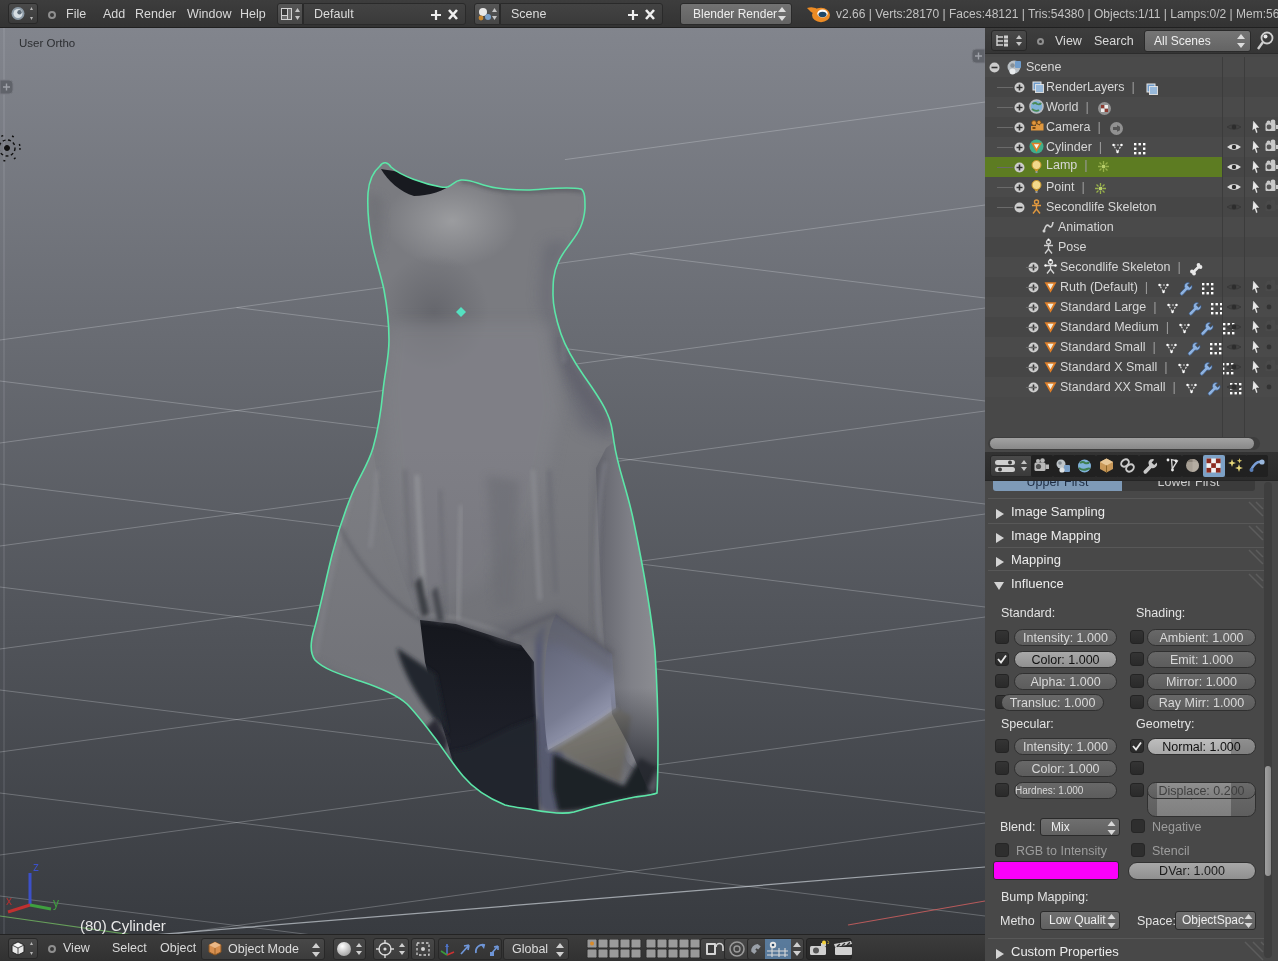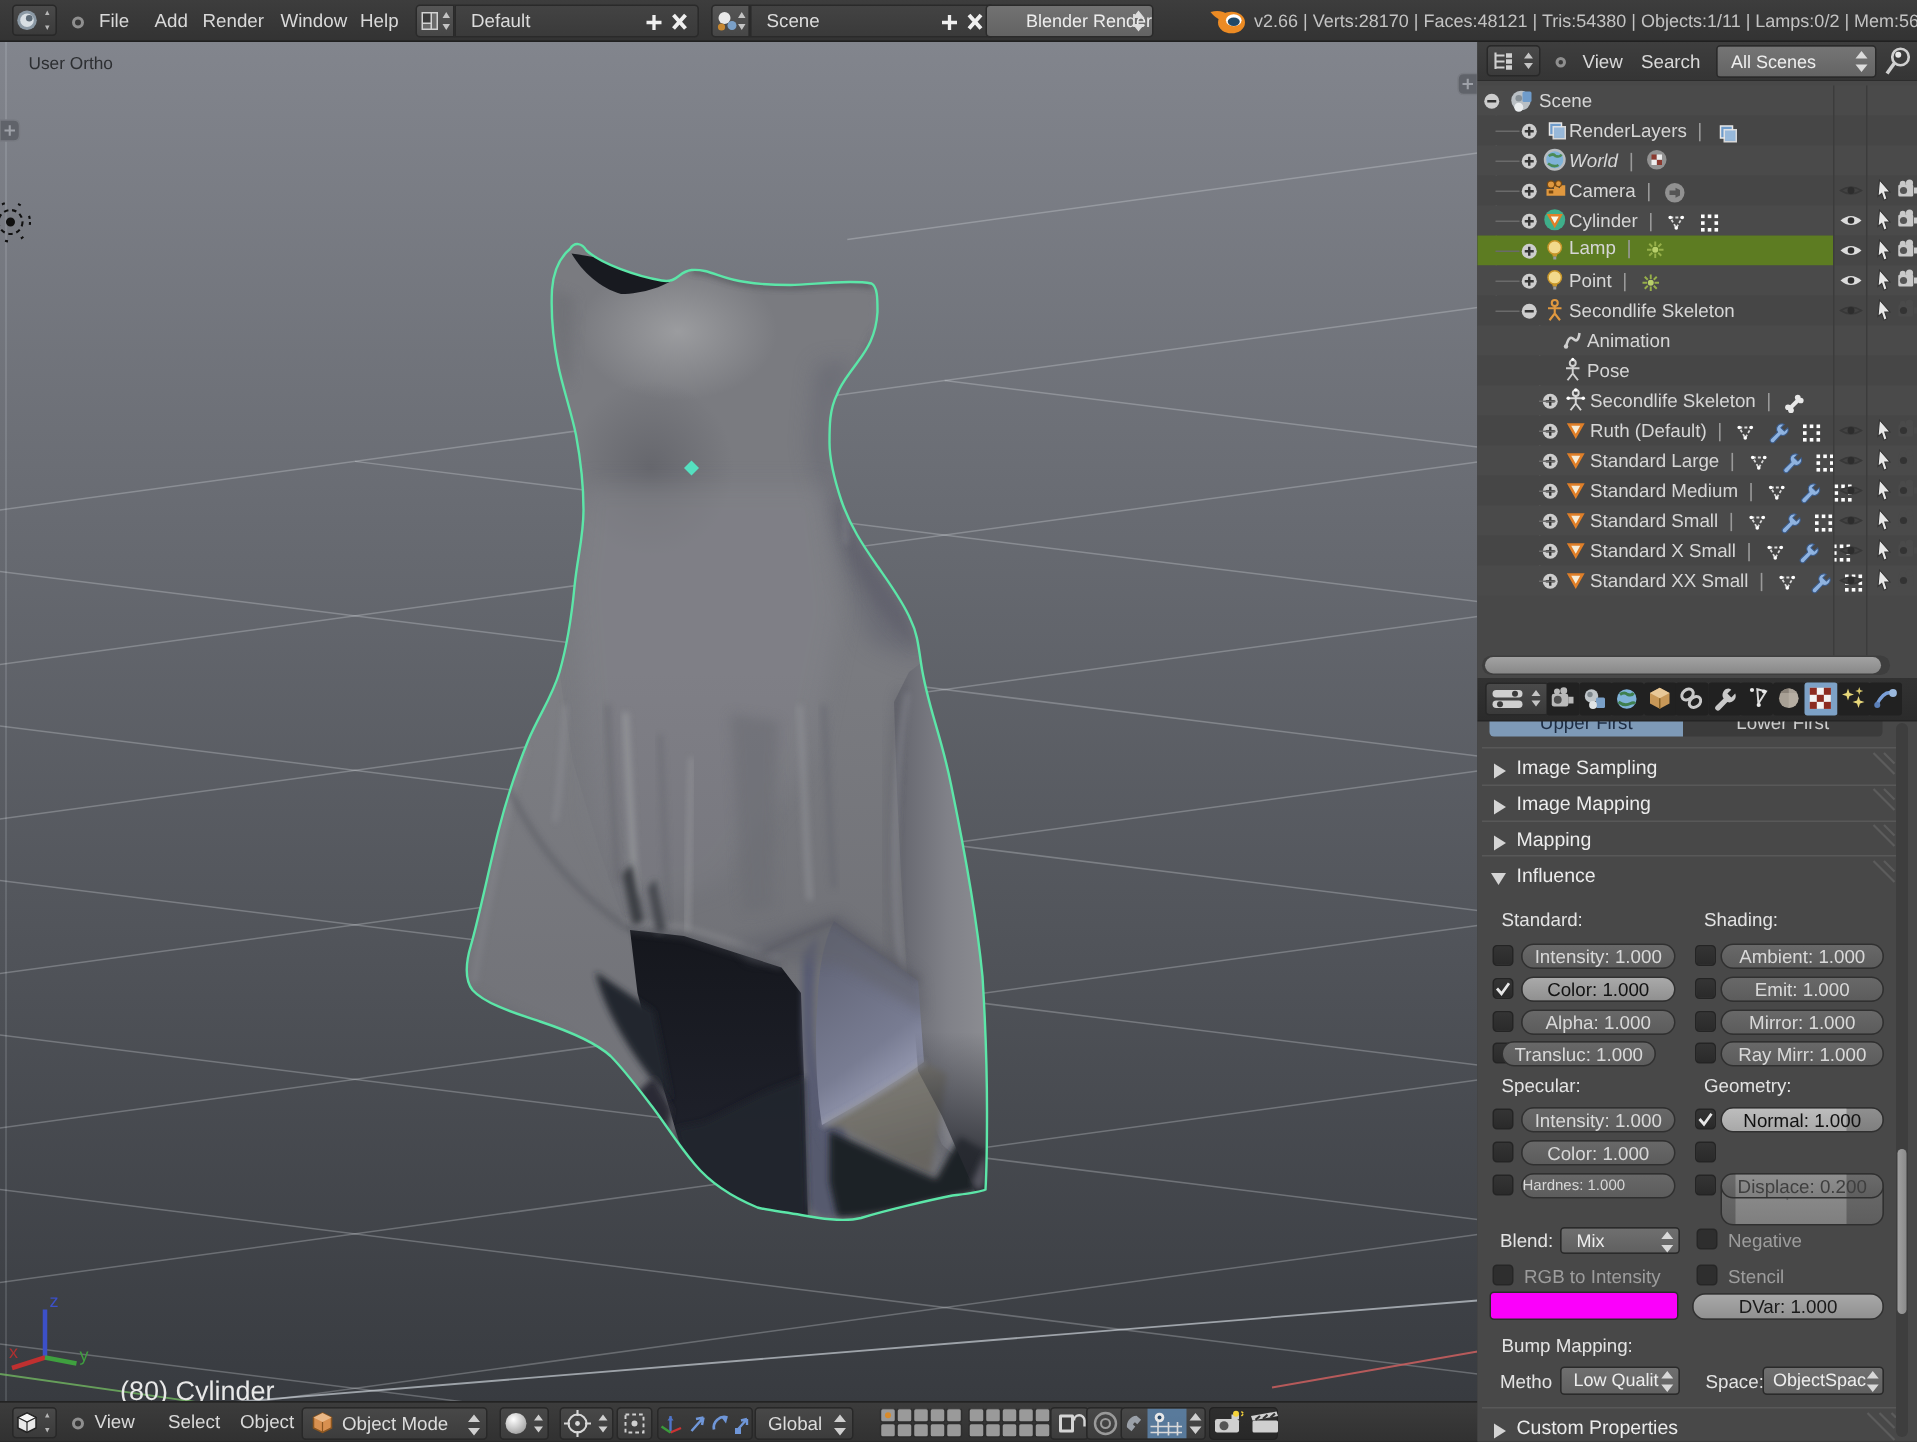--- a/index.html
+++ b/index.html
@@ -13,21 +13,21 @@
   background:linear-gradient(#3d3d3d,#333333); border-bottom:1px solid #202020; }
 #topbar .menu { position:absolute; top:0; height:28px; line-height:28px; color:#d9d9d9; font-size:12.5px; white-space:nowrap; }
 .ddbtn { position:absolute; border-radius:3px; background:linear-gradient(#727272,#636363);
   border:1px solid #2a2a2a; color:#eee; font-size:12px; }
 
 
 #viewport { position:absolute; top:28px; left:0; width:985px; height:906px;
   background:linear-gradient(#82858d, #383b40); overflow:hidden; }
 #vpsvg { position:absolute; top:0; left:0; }
 #vplabel { position:absolute; top:9px; left:19px; color:#2c2e31; font-size:11.5px; }
-#objlabel { position:absolute; top:889px; left:80px; color:#e8e8e8; font-size:18px; }
+#objlabel { position:absolute; top:889px; left:80px; color:#e8e8e8; font-size:15px; }
 
 
 #vpbar { position:absolute; top:934px; left:0; width:985px; height:27px;
   background:linear-gradient(#3c3c3c,#313131); border-top:1px solid #232323; }
 #vpbar .menu { position:absolute; top:0; height:27px; line-height:27px; color:#d9d9d9; font-size:12.5px; }
 
 
 #right { position:absolute; top:28px; left:985px; width:293px; height:933px; background:#484848; }
 #outliner { position:absolute; top:0; left:0; width:293px; height:424px; background:#484848; }
 #outl-head { position:absolute; top:0; left:0; width:293px; height:26px;
@@ -245,21 +245,21 @@
       </svg>
     </div>
     <div class="abs" style="left:500px;top:3px;width:163px;height:22px;background:linear-gradient(#434343,#3a3a3a);border:1px solid #2a2a2a;border-radius:0 3px 3px 0;color:#dcdcdc;font-size:12.5px;line-height:21px;">
       <span style="padding-left:10px;">Scene</span>
       <svg width="40" height="20" style="position:absolute;right:2px;top:1px;">
         <path d="M8 10 h10 M13 5 v10" stroke="#efefef" stroke-width="2.2"></path>
         <path d="M26 5 l8 9 M34 5 l-8 9" stroke="#efefef" stroke-width="2.6"></path>
       </svg>
     </div>
 
-    <div class="ddbtn" style="left:657px;top:3px;width:112px;height:22px;line-height:20px;text-align:right;">
+    <div class="ddbtn" style="left:680px;top:3px;width:112px;height:22px;line-height:20px;">
       <span style="padding-left:12px;">Blender Render</span>
       <svg width="10" height="18" style="position:absolute;right:4px;top:1px;">
         <path d="M1 7 l8 0 l-4 -5 z M1 11 l8 0 l-4 5 z" fill="#dcdcdc"></path>
       </svg>
     </div>
 
     <svg width="26" height="20" style="position:absolute;left:806px;top:4px;">
       <ellipse cx="15" cy="11" rx="9" ry="7.2" fill="#ec8b24"></ellipse>
       <ellipse cx="16.5" cy="9.5" rx="5.2" ry="4" fill="#fff"></ellipse>
       <ellipse cx="16.5" cy="10.5" rx="4" ry="2.8" fill="#1f4868"></ellipse>
@@ -481,21 +481,21 @@
           <div class="orow" style="top:69px;background:#4a4a4a">
             <svg width="11" height="11" style="position:absolute;left:29px;top:5px;">
               <circle cx="5.5" cy="5.5" r="5" fill="#cdcdcd"></circle>
               <path d="M2.5 5.5 h6 M5.5 2.5 v6" stroke="#333" stroke-width="1.6"></path>
             </svg>
             <div style="position:absolute;left:12px;top:10px;width:16px;height:1px;background:#6a6a6a"></div>
             <svg width="17" height="17" style="position:absolute;left:43px;top:1px;">
               <circle cx="8.5" cy="8.5" r="6.5" fill="#7fb2d8" stroke="#b8bcc0" stroke-width="1.6"></circle>
               <path d="M4.5 6 q3 -2 4.5 0 q3 1 4 -1 M4 11 q4 3 7 1" stroke="#4a8a55" stroke-width="1.8" fill="none"></path>
             </svg>
-            <div style="position:absolute;left:61px;top:0;display:flex;gap:5px;height:20px;font-style:italic;">
+            <div style="position:absolute;left:61px;top:0;display:flex;align-items:center;gap:5px;height:20px;">
               <span style="white-space:nowrap">World</span>
               <span style="color:#9a9a9a;font-size:13px;padding:0 2px;">|</span>
               <span style="position:relative;width:17px;height:17px;display:inline-block;">
                 <svg width="17" height="17" style="position:absolute;left:0px;top:1px;">
                   <circle cx="8.5" cy="8.5" r="6.5" fill="#b0b0b0" opacity="0.7"></circle>
                   <rect x="5" y="5" width="3.5" height="3.5" fill="#8c3a30"></rect>
                   <rect x="8.5" y="8.5" width="3.5" height="3.5" fill="#8c3a30"></rect>
                   <rect x="8.5" y="5" width="3.5" height="3.5" fill="#eee"></rect>
                   <rect x="5" y="8.5" width="3.5" height="3.5" fill="#eee"></rect>
                 </svg>

